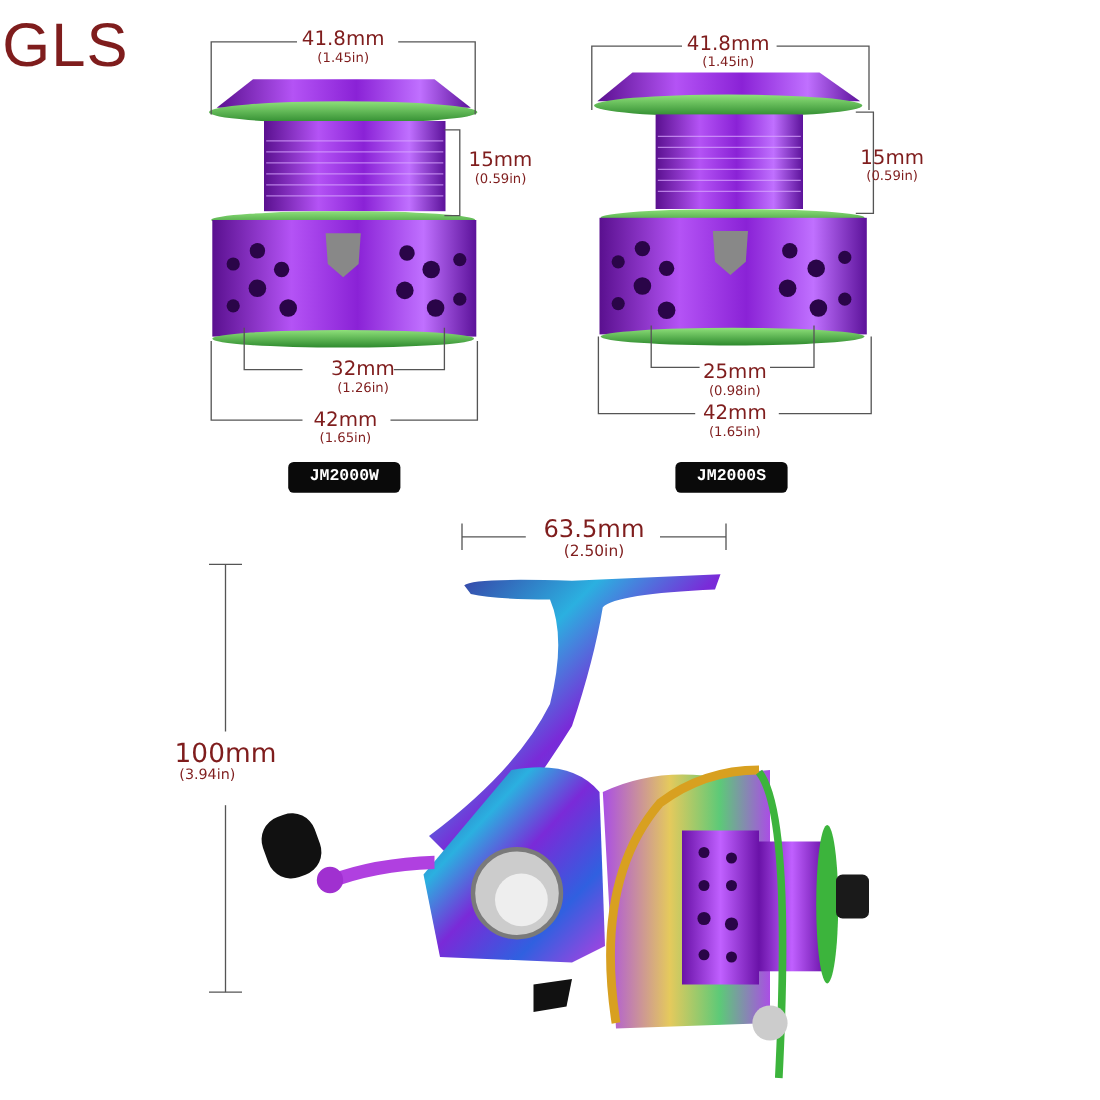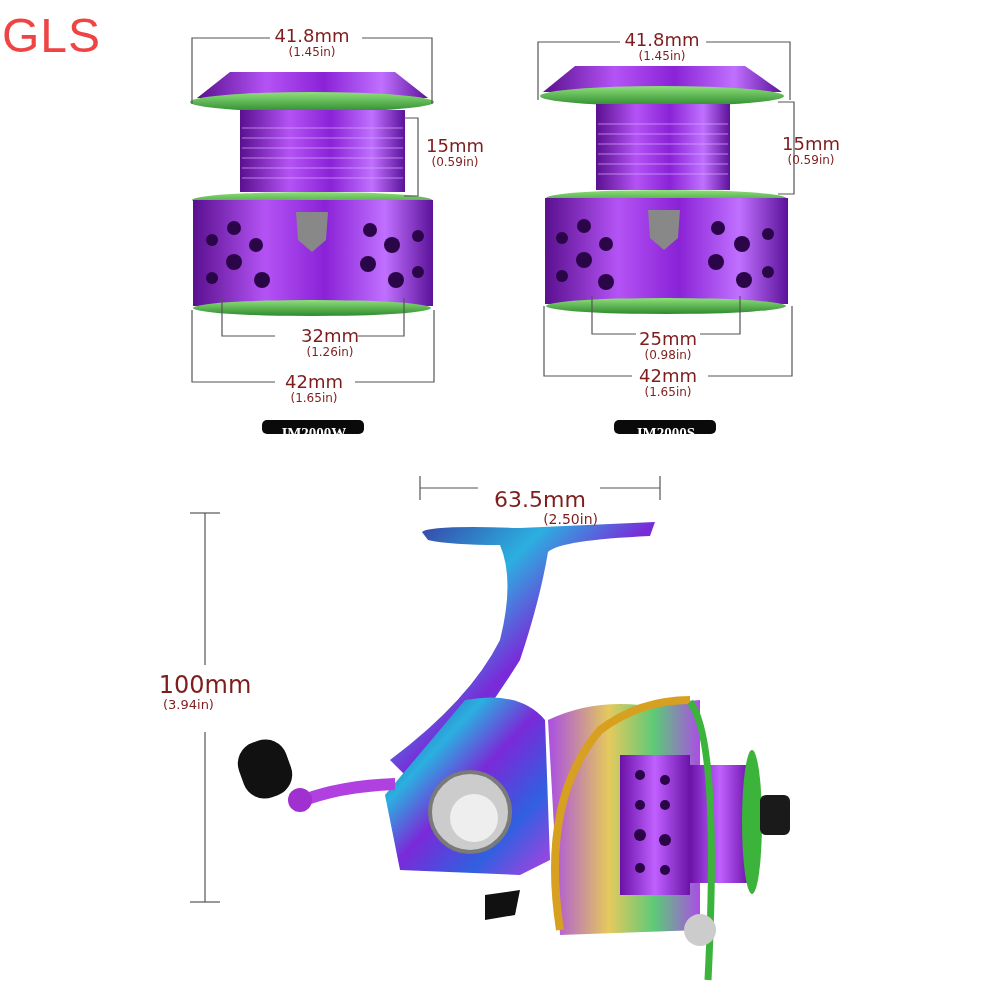--- a/index.html
+++ b/index.html
@@ -1,22 +1,22 @@
 <!DOCTYPE html>
 <html><head>
 <meta charset="utf-8">
 <style>
   html,body{margin:0;padding:0;background:#fff;}
   body{width:1000px;height:1000px;position:relative;overflow:hidden;font-family:"DejaVu Sans",sans-serif;color:#333;}
   .abs{position:absolute;}
-  .brand{left:2px;top:8px;font-family:"Liberation Sans",sans-serif;font-size:48px;color:#ef4444;letter-spacing:1px;}
+  .brand{left:2px;top:8px;font-family:"Liberation Sans",sans-serif;font-size:56px;color:#7f1d1d;letter-spacing:1px;}
   .dim{position:absolute;text-align:center;color:#7f1d1d;line-height:1.1;}
   .dim .mm{font-size:18px;display:block;}
   .dim .in{font-size:12px;display:block;}
-  .badge{position:absolute;background:#0a0a0a;color:#fff;font-family:Liberation Serif, serif;font-weight:bold;font-size:15px;border-radius:5px;text-align:center;line-height:26px;height:14px;}
+  .badge{position:absolute;background:#0a0a0a;color:#fff;font-family:Liberation Mono, monospace;font-weight:bold;font-size:15px;border-radius:5px;text-align:center;line-height:26px;height:28px;}
   svg{position:absolute;overflow:visible;}
 </style>
 </head>
 <body>
 
 <div class="abs brand">GLS</div>
 
 <div>
   <svg width="1000" height="1000" style="left:0;top:0;">
     <defs>
@@ -215,21 +215,21 @@
       <line x1="420" y1="488" x2="478" y2="488"></line>
         <line x1="420" y1="476" x2="420" y2="500"></line>
       <line x1="600" y1="488" x2="660" y2="488"></line>
         <line x1="660" y1="476" x2="660" y2="500"></line>
       <line x1="190" y1="513" x2="220" y2="513"></line>
         <line x1="205" y1="513" x2="205" y2="665"></line>
       <line x1="205" y1="732" x2="205" y2="902"></line>
         <line x1="190" y1="902" x2="220" y2="902"></line>
     </g>
   </svg>
-  <div class="dim" style="left:482px;top:470px;width:116px;margin-top:18px;">
+  <div class="dim" style="left:482px;top:470px;width:116px;">
     <span class="mm" style="font-size:22px;">63.5mm</span>
-    <span class="in" style="font-size:14px;text-align:right;">(2.50in)</span>
+    <span class="in" style="font-size:14px;">(2.50in)</span>
   </div>
   <div class="dim" style="left:155px;top:672px;width:100px;">
     <span class="mm" style="font-size:24px;">100mm</span>
     <span class="in" style="font-size:13px;text-align:left;padding-left:8px;">(3.94in)</span>
   </div>
 </div>
 
 </body></html>

